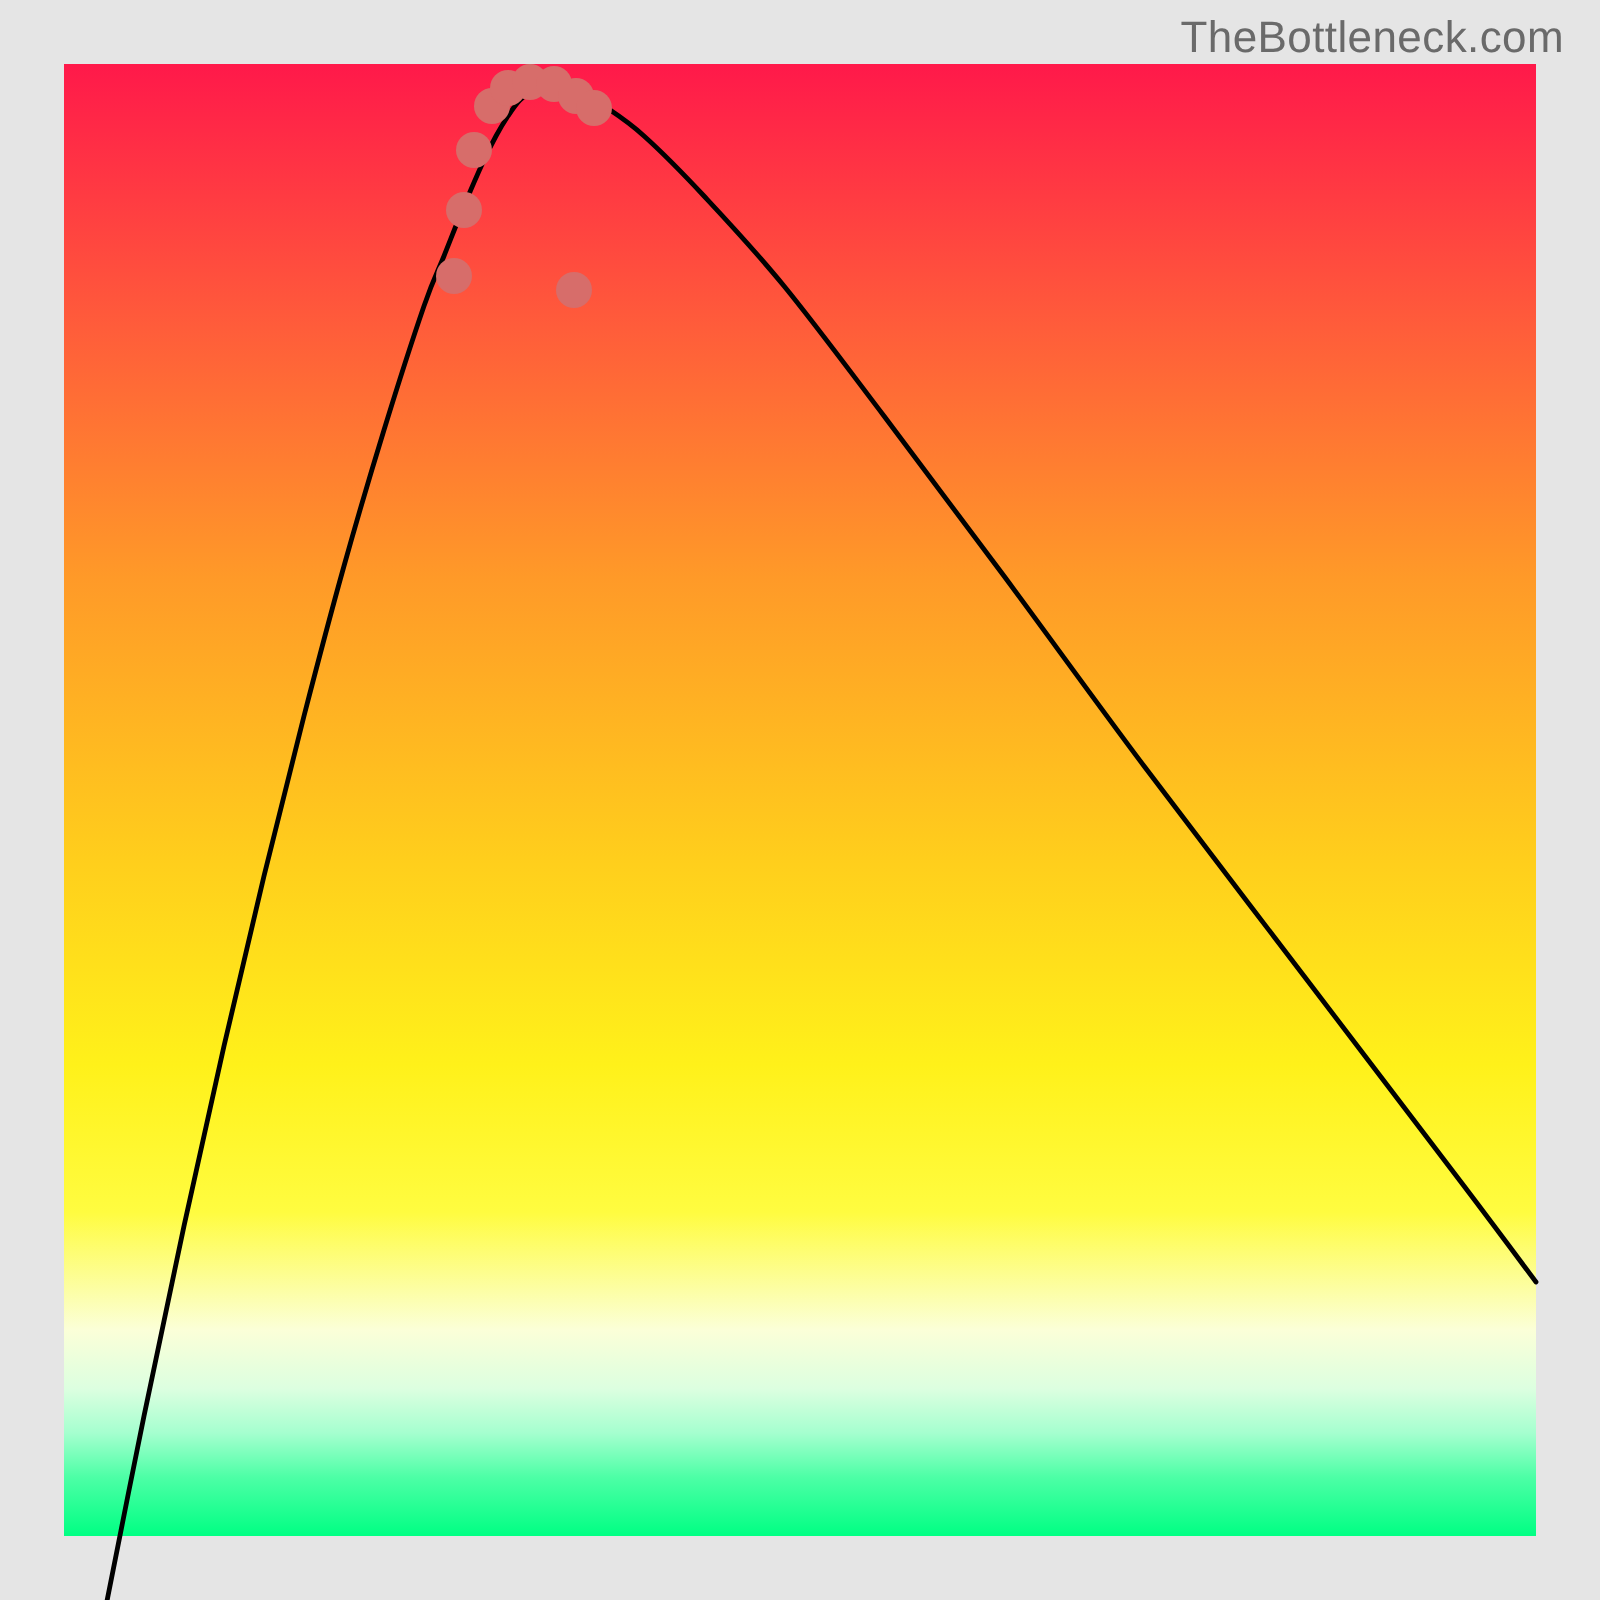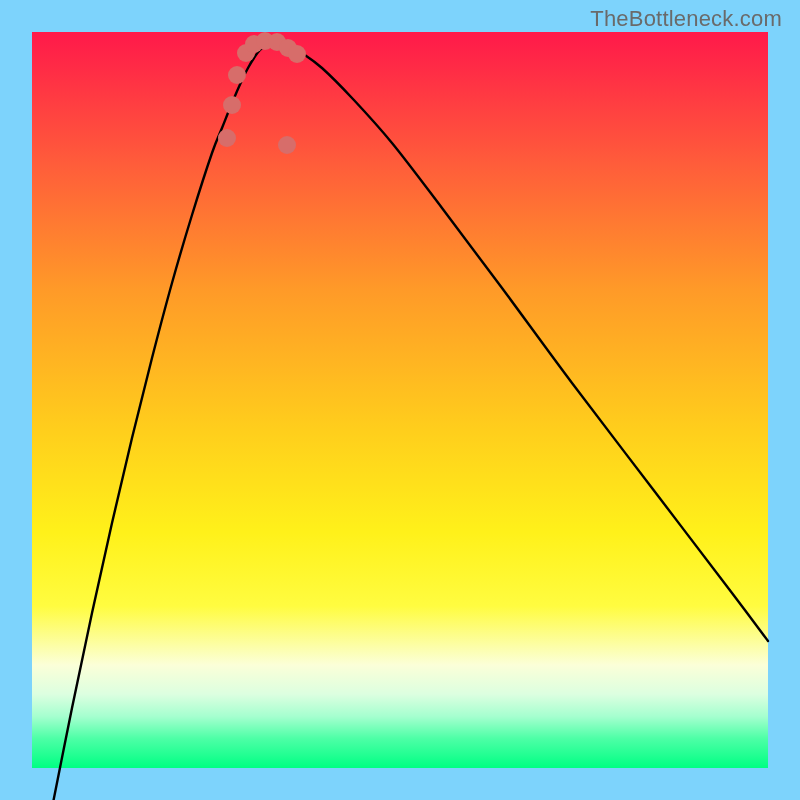--- a/index.html
+++ b/index.html
@@ -10,21 +10,21 @@
     overflow: hidden;
     background: #000;
     font-family: Arial, Helvetica, sans-serif;
   }
   .frame {
     position: absolute;
     left: 0;
     top: 0;
     width: 800px;
     height: 800px;
-    background: #7dd3fc;
+    background: #e5e5e5;
   }
   .plot {
     position: absolute;
     left: 32px;
     top: 32px;
     width: 736px;
     height: 736px;
     background: linear-gradient(
       to bottom,
       #ff194a 0%,

